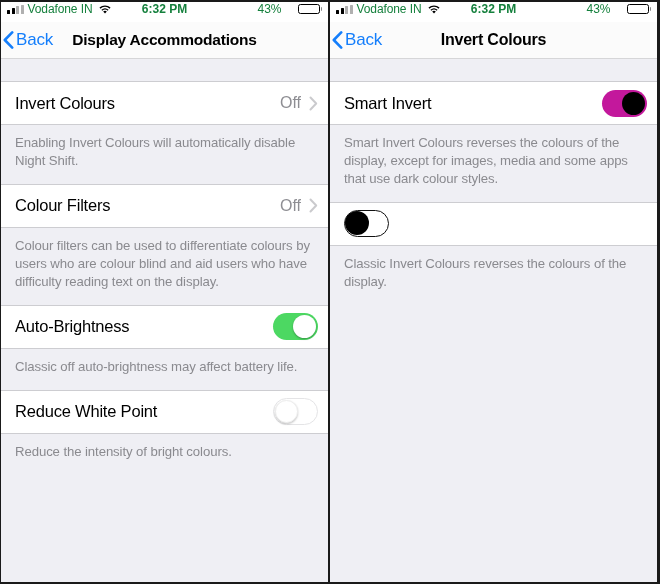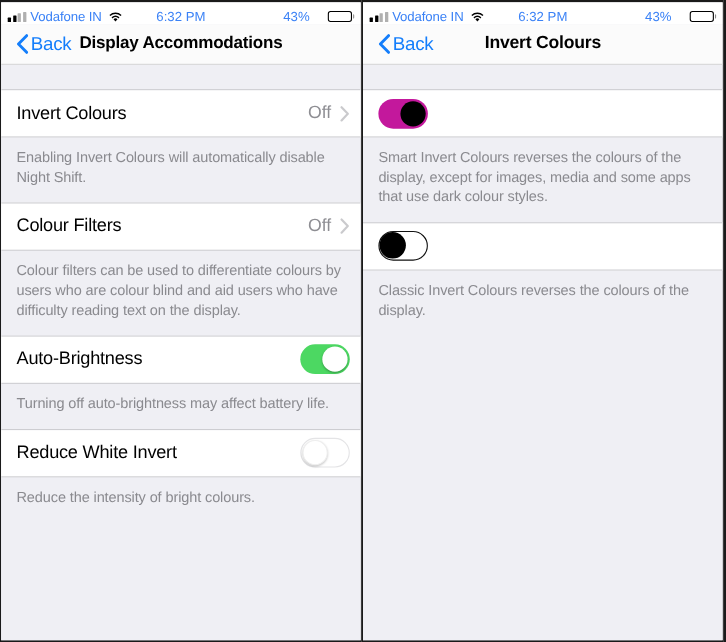--- a/index.html
+++ b/index.html
@@ -25,40 +25,40 @@
     flex: 0 0 auto;
   }
   .phone.left { border-right-width: 1px; }
   .phone.right { border-left-width: 1px; }
 
   
   .statusbar {
     height: 20px;
     background: #ffffff;
     display: flex;
-    align-items: flex-end;
+    align-items: flex-start;
     padding: 0 6px;
     font-size: 12px;
     font-weight: bold;
-    color: #3b82f6;
+    color: #15803d;
     position: relative;
   }
   .sb-left { display: flex; align-items: center; gap: 4px; }
   .bars { display: flex; align-items: flex-end; gap: 1.5px; height: 9px; }
   .bars i { display: block; width: 3px; background: #000; border-radius: 0.5px; }
   .bars i:nth-child(1) { height: 4px; }
   .bars i:nth-child(2) { height: 6px; }
   .bars i:nth-child(3) { height: 8px; background: #b0b0b0; }
   .bars i:nth-child(4) { height: 9px; background: #b0b0b0; }
   .carrier { font-size: 12px; font-weight: normal; letter-spacing: -0.1px; }
   .wifi { width: 14px; height: 11px; position: relative; margin-left: 2px; }
   .wifi svg { display: block; }
   .sb-center {
     position: absolute; left: 0; right: 0; text-align: center;
-    font-size: 12px; font-weight: normal; pointer-events: none;
+    font-size: 12px; font-weight: bold; pointer-events: none;
   }
   .sb-right { margin-left: auto; display: flex; align-items: center; gap: 16px; }
   .batt-pct { font-size: 12px; font-weight: normal; }
   .battery { display: flex; align-items: center; }
   .batt-body {
     width: 22px; height: 10px;
     border: 1px solid #000; border-radius: 2.5px;
     padding: 1px; position: relative; background: #fff;
   }
   .batt-fill { height: 100%; background: #000; border-radius: 1px; }
@@ -70,21 +70,21 @@
   
   .navbar {
     height: 37px;
     background: #fbfbfb;
     border-bottom: 1px solid #d6d6d8;
     display: flex; align-items: center;
     position: relative;
   }
   .back-btn {
     display: flex; align-items: center;
-    gap: 2px; padding-left: 14px;
+    gap: 2px; padding-left: 2px;
     color: #147efb; cursor: pointer;
     position: relative; z-index: 2;
   }
   .chev-back {
     width: 11px; height: 18px; display: block;
   }
   .back-label { font-size: 17px; letter-spacing: -0.2px; }
   .nav-title {
     position: absolute; left: 0; right: 0;
     text-align: center;
@@ -222,24 +222,24 @@
           </svg>
       </div>
       <div class="footer">Colour filters can be used to differentiate colours by users who are colour blind and aid users who have difficulty reading text on the display.</div>
 
       <div class="row">
         <span class="row-label">Auto-Brightness</span>
         <span class="toggle green">
             <span class="knob"></span>
           </span>
       </div>
-      <div class="footer">Turning off auto-brightness may affect battery life.</div>
-
-      <div class="row">
-        <span class="row-label">Reduce White Invert</span>
+      <div class="footer">Classic off auto-brightness may affect battery life.</div>
+
+      <div class="row">
+        <span class="row-label">Reduce White Point</span>
         <span class="toggle off">
             <span class="knob"></span>
           </span>
       </div>
       <div class="footer">Reduce the intensity of bright colours.</div>
     </div>
   </div>
 
   <div class="phone right">
 
@@ -277,20 +277,21 @@
           </svg>
         <span class="back-label">Back</span>
       </div>
       <div class="nav-title">Invert Colours</div>
     </div>
 
     <div class="content">
       <div class="gap"></div>
 
       <div class="row">
+        <span class="row-label">Smart Invert</span>
         <span class="toggle inv-on">
             <span class="knob"></span>
           </span>
       </div>
       <div class="footer">Smart Invert Colours reverses the colours of the display, except for images, media and some apps that use dark colour styles.</div>
 
       <div class="row">
         <span class="toggle inv-off">
             <span class="knob"></span>
           </span>

